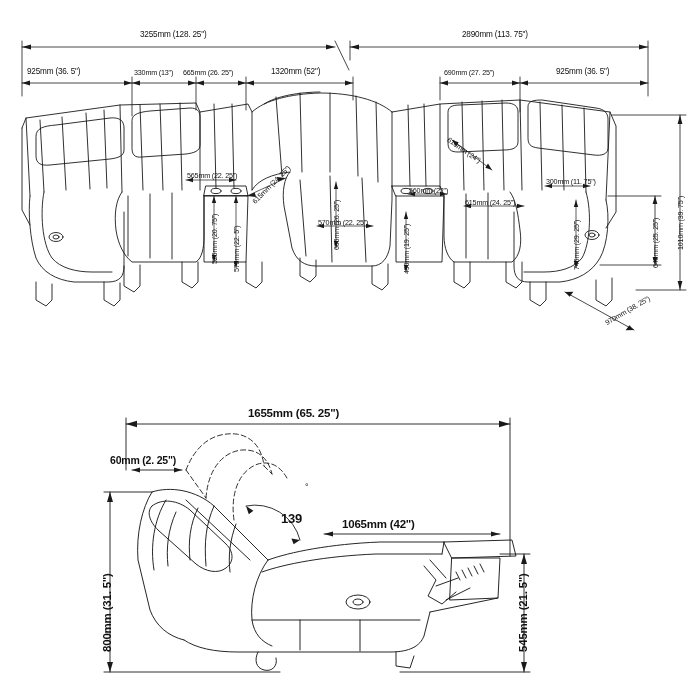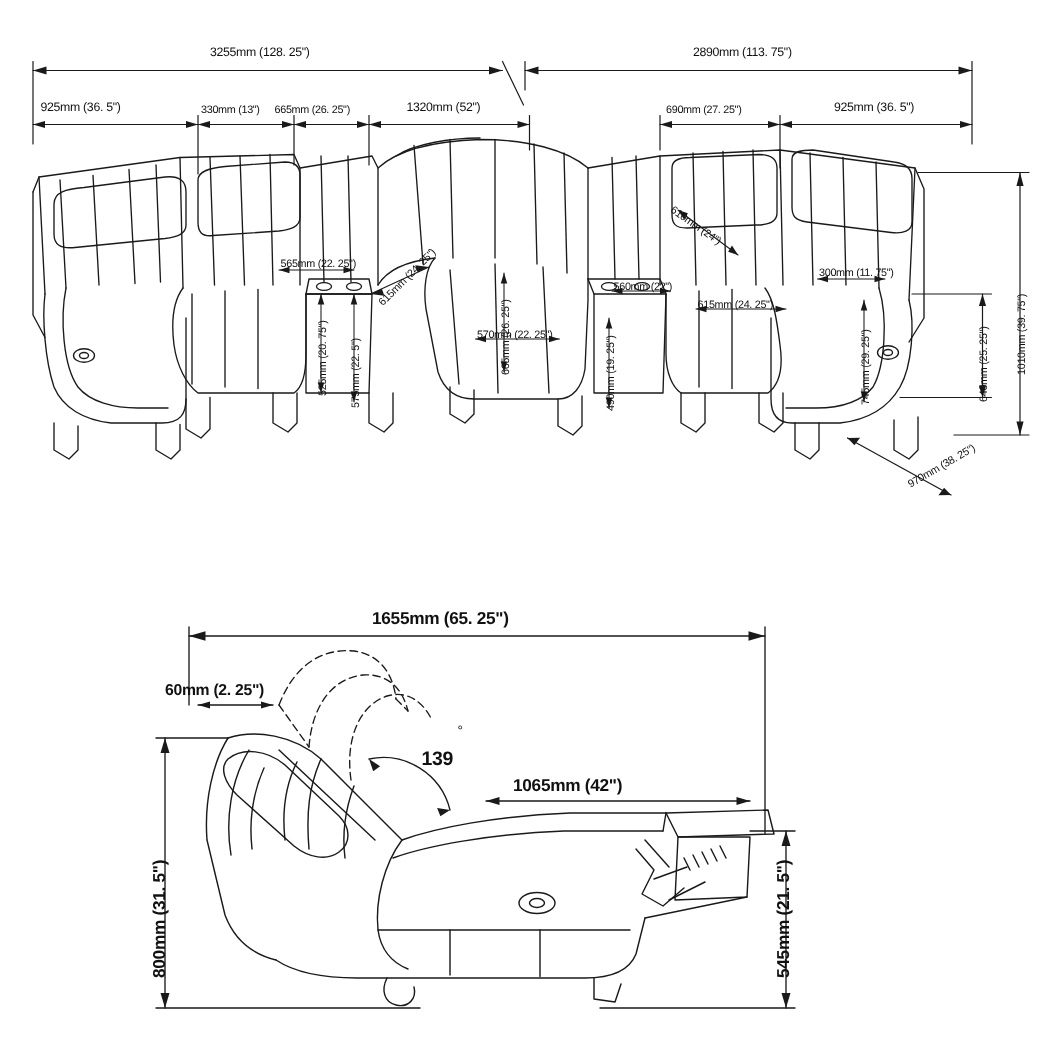--- a/index.html
+++ b/index.html
@@ -399,21 +399,21 @@
   <div class="dimlabel sz7 rot90" style="left:652px; top:268px;">640mm (25. 25")</div>
 
   <div class="dimlabel sz7 rot90" style="left:677px; top:250px;">1010mm (39. 75")</div>
 
   <div class="dimlabel sz7 rot30" style="left:604px; top:320px;">970mm (38. 25")</div>
 
   <div class="dimlabel sz11" style="left:248px; top:408px;">1655mm (65. 25")</div>
 
   <div class="dimlabel sz10" style="left:110px; top:455px;">60mm (2. 25")</div>
 
-  <div class="dimlabel" style="left:281px; top:499px; font-size:13px; font-weight:bold;">139</div>
+  <div class="dimlabel" style="left:281px; top:512px; font-size:13px; font-weight:bold;">139</div>
   <div class="dimlabel" style="left:305px; top:483px; font-size:9px;">°</div>
 
   <div class="dimlabel sz11" style="left:342px; top:519px;">1065mm (42")</div>
 
   <div class="dimlabel sz11 rot90" style="left:102px; top:652px;">800mm (31. 5")</div>
 
   <div class="dimlabel sz11 rot90" style="left:518px; top:652px;">545mm (21. 5")</div>
 
 </div>
 

